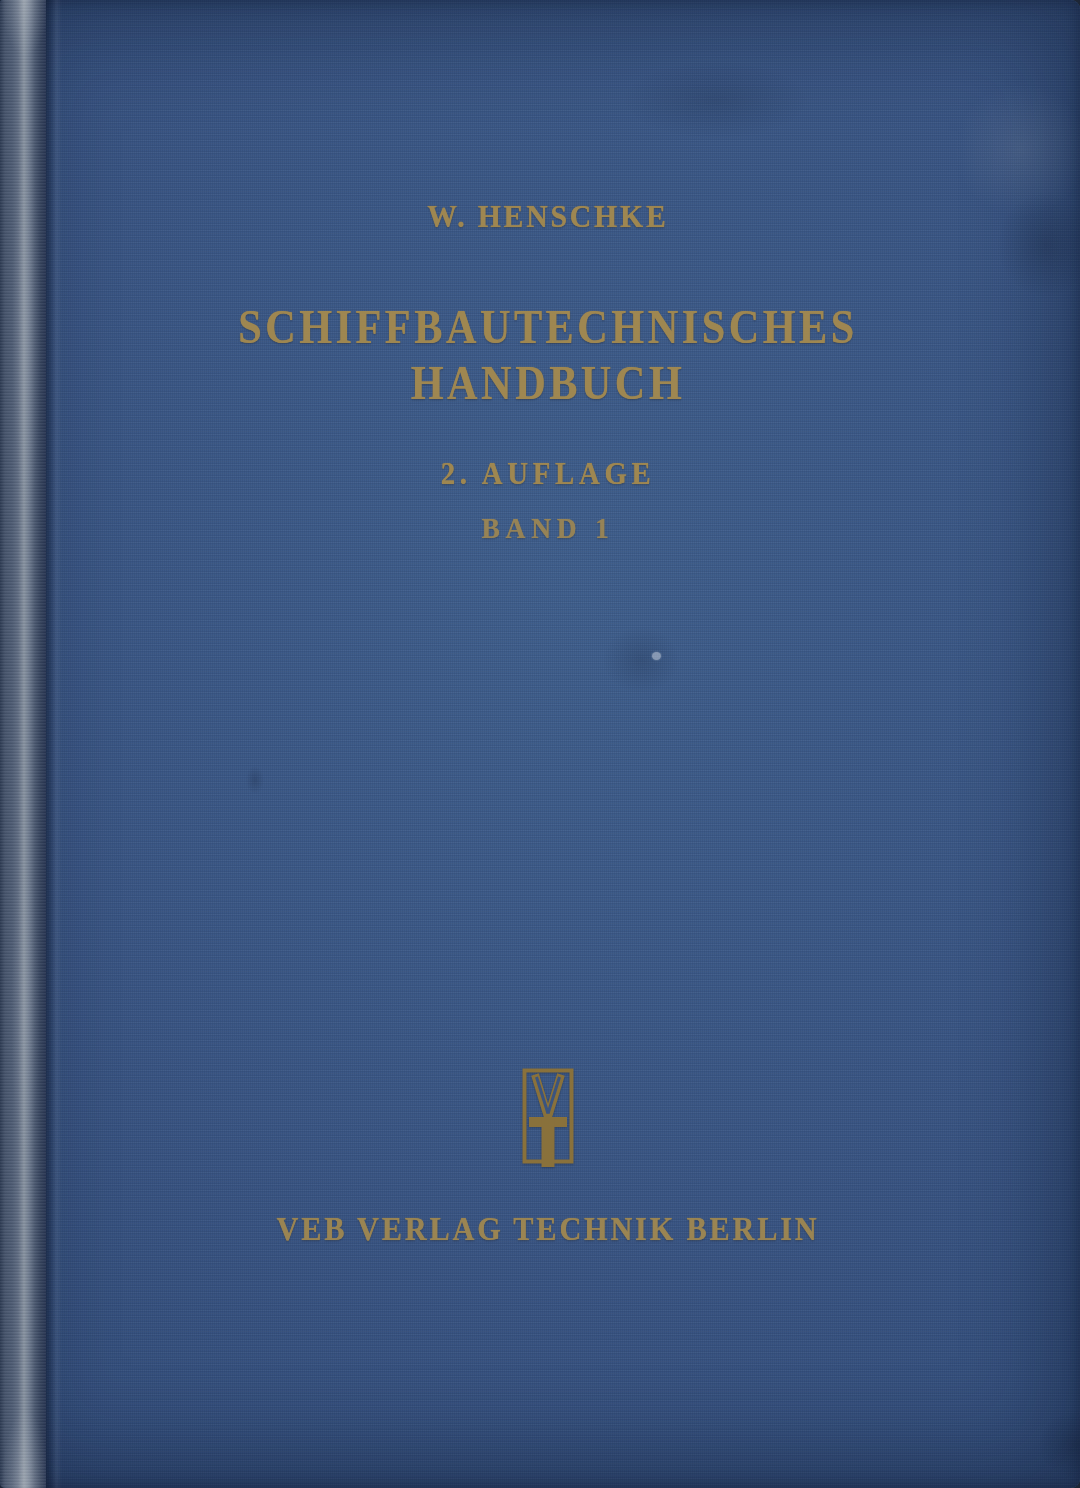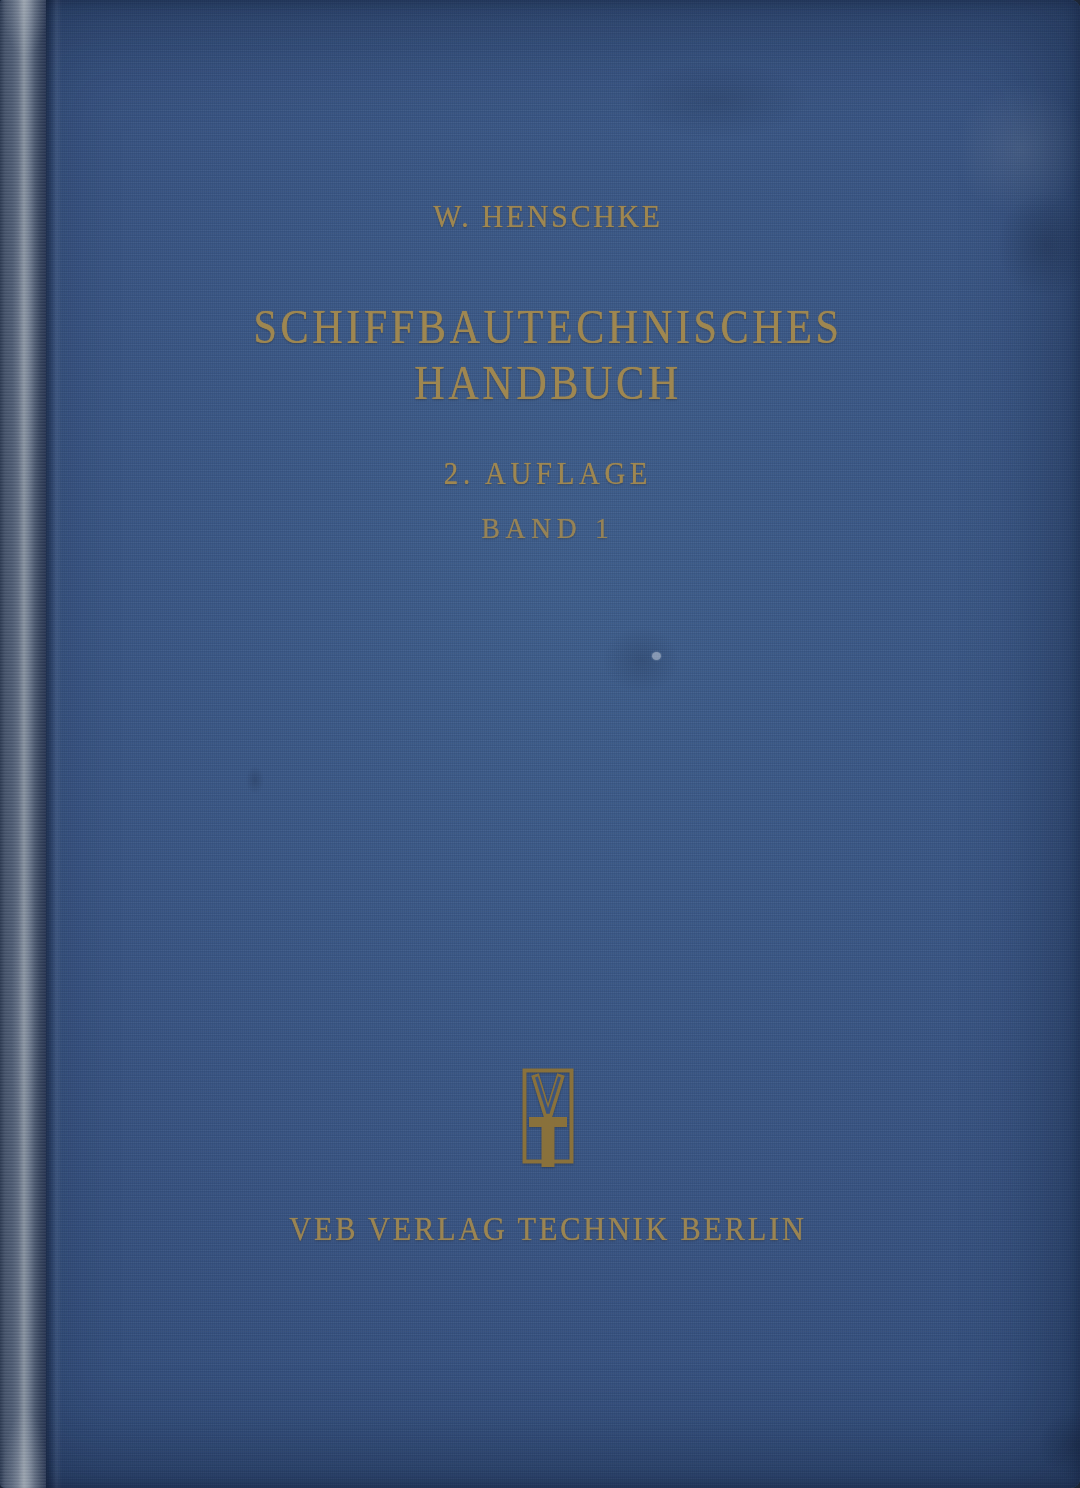--- a/index.html
+++ b/index.html
@@ -35,21 +35,21 @@
     background:
       radial-gradient(70% 5% at 55% 0%, rgba(205,210,215,.30), transparent 75%),
       radial-gradient(70% 7% at 55% 100%, rgba(205,210,215,.30), transparent 75%),
       radial-gradient(45% 18% at 58% 22%, rgba(195,200,210,.12), transparent 70%),
       radial-gradient(45% 14% at 55% 68%, rgba(195,200,210,.09), transparent 70%);
   }
   .hinge{position:absolute;left:44px;top:0;bottom:0;width:18px;z-index:2;
     background:linear-gradient(90deg, rgba(10,18,36,.55), rgba(10,18,36,.20) 40%,
       rgba(255,255,255,.05) 70%, transparent);}
   
-  .cover-content{position:absolute;left:46px;right:0;top:0;bottom:0;z-index:1;}
+  .cover-content{position:absolute;left:46px;right:0;top:0;bottom:0;z-index:1;font-weight:bold;}
   .gold{position:absolute;left:0;right:30px;text-align:center;
     color:var(--gold-lettering,#a58a4e);letter-spacing:3px;
     text-shadow:0 0 1px currentColor, 0 1px 2px rgba(10,15,30,.35);
     opacity:.94;}
   .author{top:197px;font-size:32px;line-height:38px;transform:scaleX(.93);}
   .title{top:299px;font-size:48px;line-height:56px;letter-spacing:4px;
     transform:scaleX(.88);color:var(--gold-lettering,#a58a4e);}
   .edition{top:456px;font-size:31px;line-height:36px;letter-spacing:5px;transform:scaleX(.93);}
   .volume{top:511px;font-size:29px;line-height:34px;letter-spacing:6px;
     transform:scaleX(.95);opacity:.85;}

